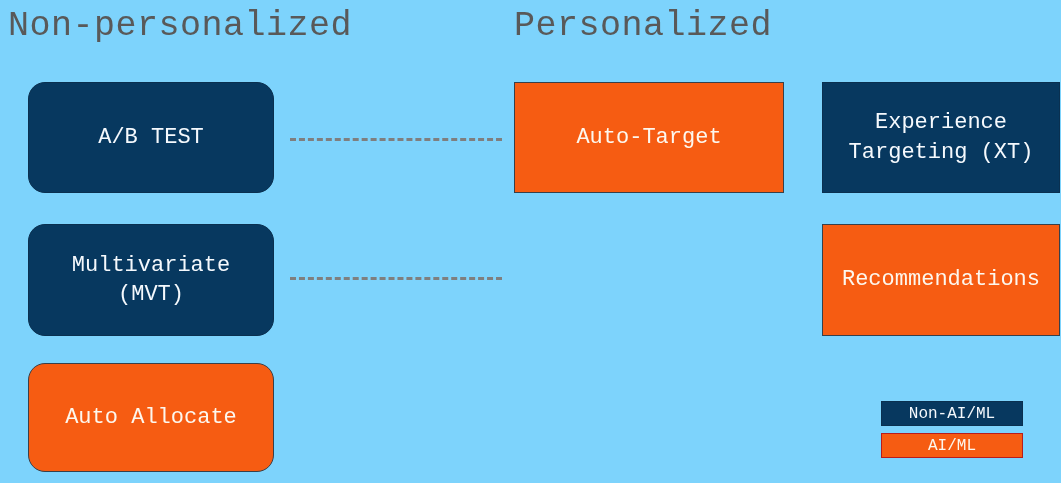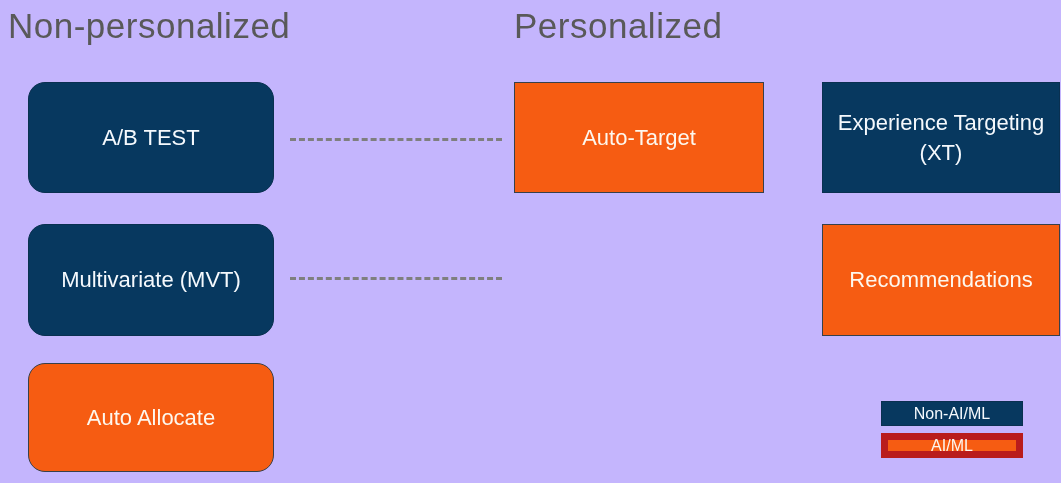--- a/index.html
+++ b/index.html
@@ -5,22 +5,23 @@
   * { margin: 0; padding: 0; box-sizing: border-box; }
 
   html, body {
     font-family: "Liberation Sans", "DejaVu Sans", sans-serif;
   }
 
   .canvas {
     position: relative;
     width: 1061px;
     height: 483px;
-    background: #c4b5fd;
+    background: #7dd3fc;
     overflow: hidden;
+    font-family: Liberation Mono, monospace;
   }
 
   .section-title {
     position: absolute;
     top: 6px;
     color: #595959;
     font-size: 35px;
     letter-spacing: 0.5px;
     white-space: nowrap;
   }
@@ -47,21 +48,21 @@
     border: 1px solid #0a3050;
   }
   .box.orange {
     background: #f65c12;
     color: #fdf7ee;
     border: 1px solid #38404a;
   }
 
   
   .col1 { left: 28px;  width: 246px; border-radius: 17px; }
-  .col2 { left: 514px; width: 250px; }
+  .col2 { left: 514px; width: 270px; }
   .col3 { left: 822px; width: 238px; }
 
   
   .row1 { top: 82px;  height: 111px; }
   .row2 { top: 224px; height: 112px; }
   .row3 { top: 363px; height: 109px; }
 
   .connector {
     position: absolute;
     left: 290px;
@@ -90,21 +91,21 @@
   }
   .legend-item.navy {
     background: #07385f;
     color: #f5f9fd;
     border: 1px solid #0a3050;
     margin-bottom: 7px;
   }
   .legend-item.orange {
     background: #f65c12;
     color: #fdf7ee;
-    border: 7px solid #b91c1c;
+    border: 1px solid #b91c1c;
   }
 </style>
 </head>
 <body>
 
 <div class="canvas">
 
   <div class="section-title title-left">Non-personalized</div>
 
   <div class="section-title title-right">Personalized</div>

